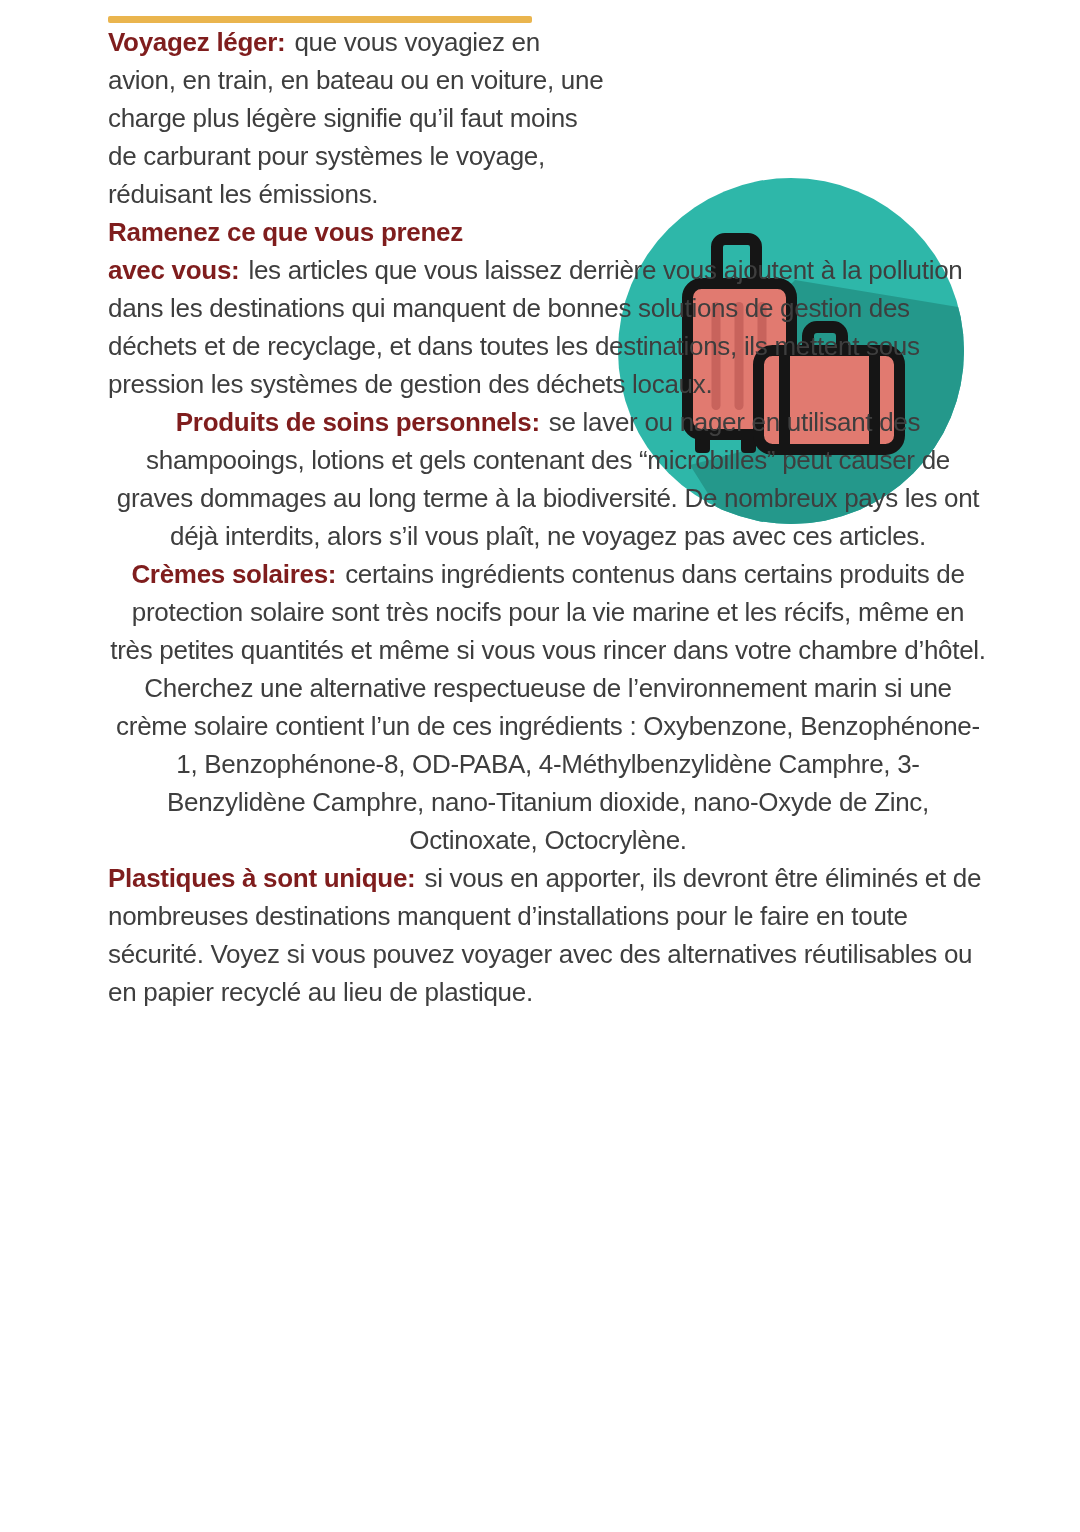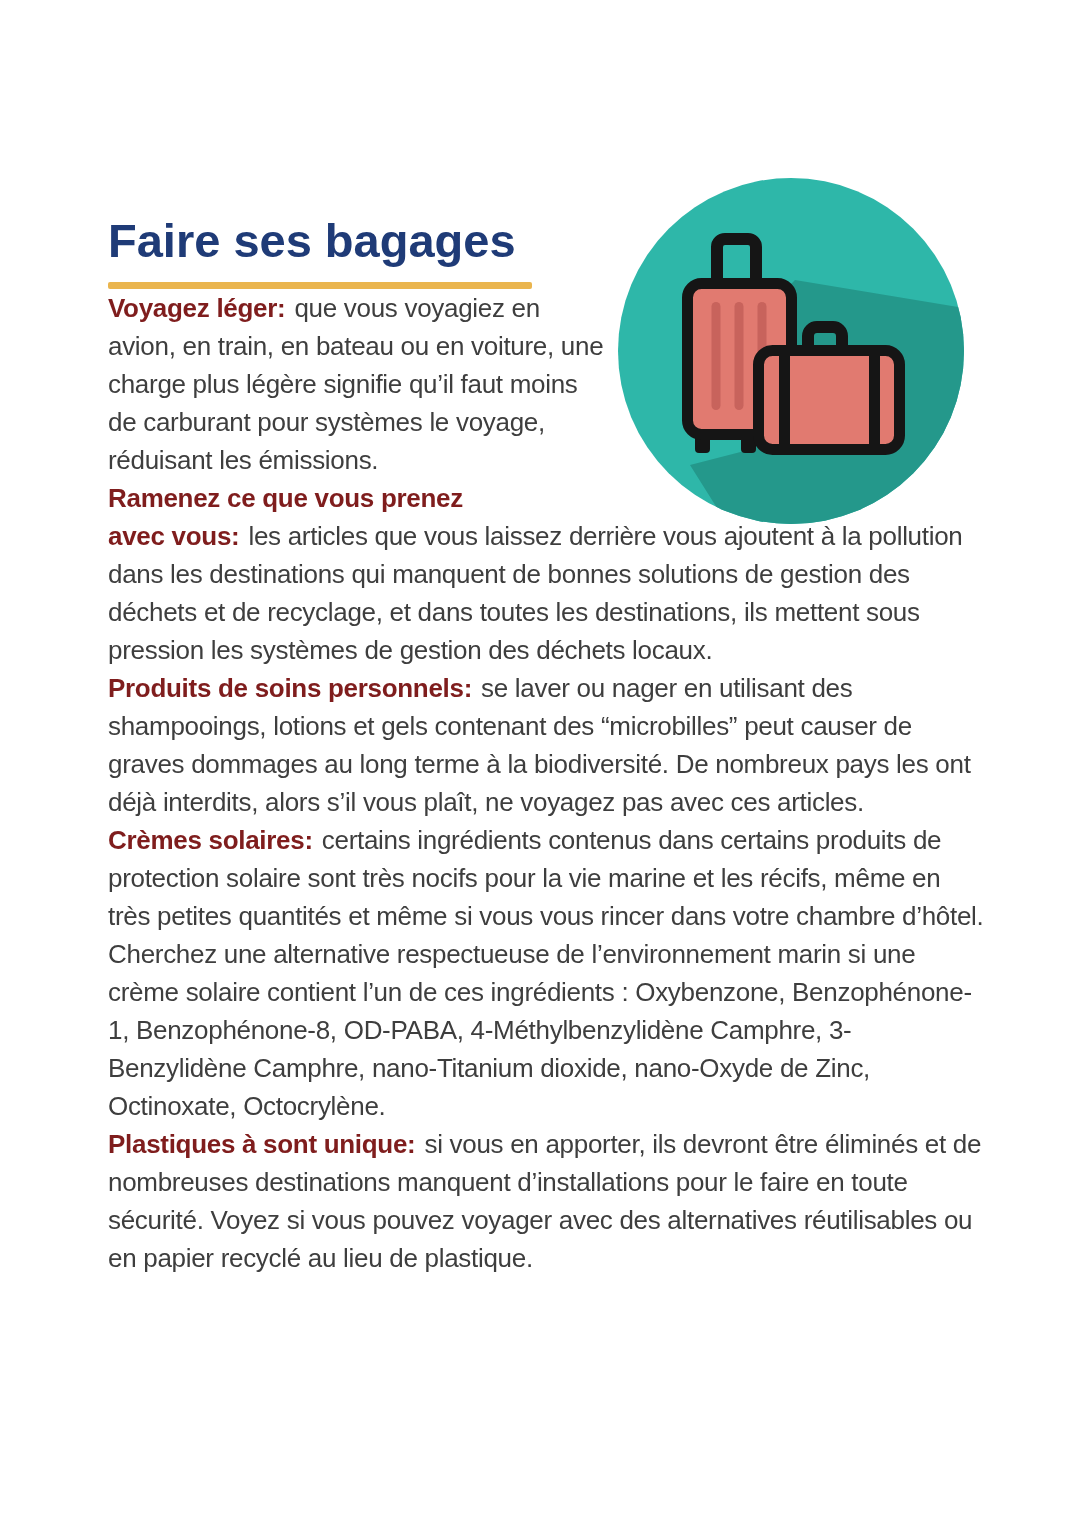--- a/index.html
+++ b/index.html
@@ -43,22 +43,22 @@
     font-weight:bold;
     color:#7f1d1d;
     margin-right:9px;
   }
   p.para .lead.block{
     display:block;
     margin-right:0;
   }
   .p-first{margin-top:44px;width:500px;}
   .p-sec2{margin-top:33px;}
-  .p-sec3{margin-top:32px;}
-  .p-sec4{margin-top:28px;}
+  .p-sec3{margin-top:32px;text-align:center;}
+  .p-sec4{margin-top:28px;text-align:center;}
   .p-sec5{margin-top:38px;}
   .hero-icon{
     position:absolute;
     left:618px;
     top:178px;
     width:346px;
     height:346px;
   }
 </style>
 </head>
@@ -93,21 +93,20 @@
 
       <rect x="140.5" y="172.5" width="141" height="99" rx="14" stroke="#151515" stroke-width="11" fill="#e17a70"></rect>
 
       <rect x="161" y="170" width="11" height="104" fill="#151515"></rect>
       <rect x="251" y="170" width="11" height="104" fill="#151515"></rect>
     </g>
   </svg>
 
   <div class="content">
 
-    <h1 class="title">Faire ses bagages</h1>
     <div class="rule"></div>
 
     <p class="para p-first"><span class="lead">Voyagez léger:</span><span>que vous voyagiez en avion, en train, en bateau ou en voiture, une charge plus légère signifie qu’il faut moins de carburant pour systèmes le voyage, réduisant les émissions.</span></p>
 
     <p class="para p-sec2"><span class="lead block">Ramenez ce que vous prenez</span><span class="lead">avec vous:</span><span>les articles que vous laissez derrière vous ajoutent à la pollution dans les destinations qui manquent de bonnes solutions de gestion des déchets et de recyclage, et dans toutes les destinations, ils mettent sous pression les systèmes de gestion des déchets locaux.</span></p>
 
     <p class="para p-sec3"><span class="lead">Produits de soins personnels:</span><span>se laver ou nager en utilisant des shampooings, lotions et gels contenant des “microbilles” peut causer de graves dommages au long terme à la biodiversité. De nombreux pays les ont déjà interdits, alors s’il vous plaît, ne voyagez pas avec ces articles.</span></p>
 
     <p class="para p-sec4"><span class="lead">Crèmes solaires:</span><span>certains ingrédients contenus dans certains produits de protection solaire sont très nocifs pour la vie marine et les récifs, même en très petites quantités et même si vous vous rincer dans votre chambre d’hôtel. Cherchez une alternative respectueuse de l’environnement marin si une crème solaire contient l’un de ces ingrédients : Oxybenzone, Benzophénone-1, Benzophénone-8, OD-PABA, 4-Méthylbenzylidène Camphre, 3-Benzylidène Camphre, nano-Titanium dioxide, nano-Oxyde de Zinc, Octinoxate, Octocrylène.</span></p>
 

